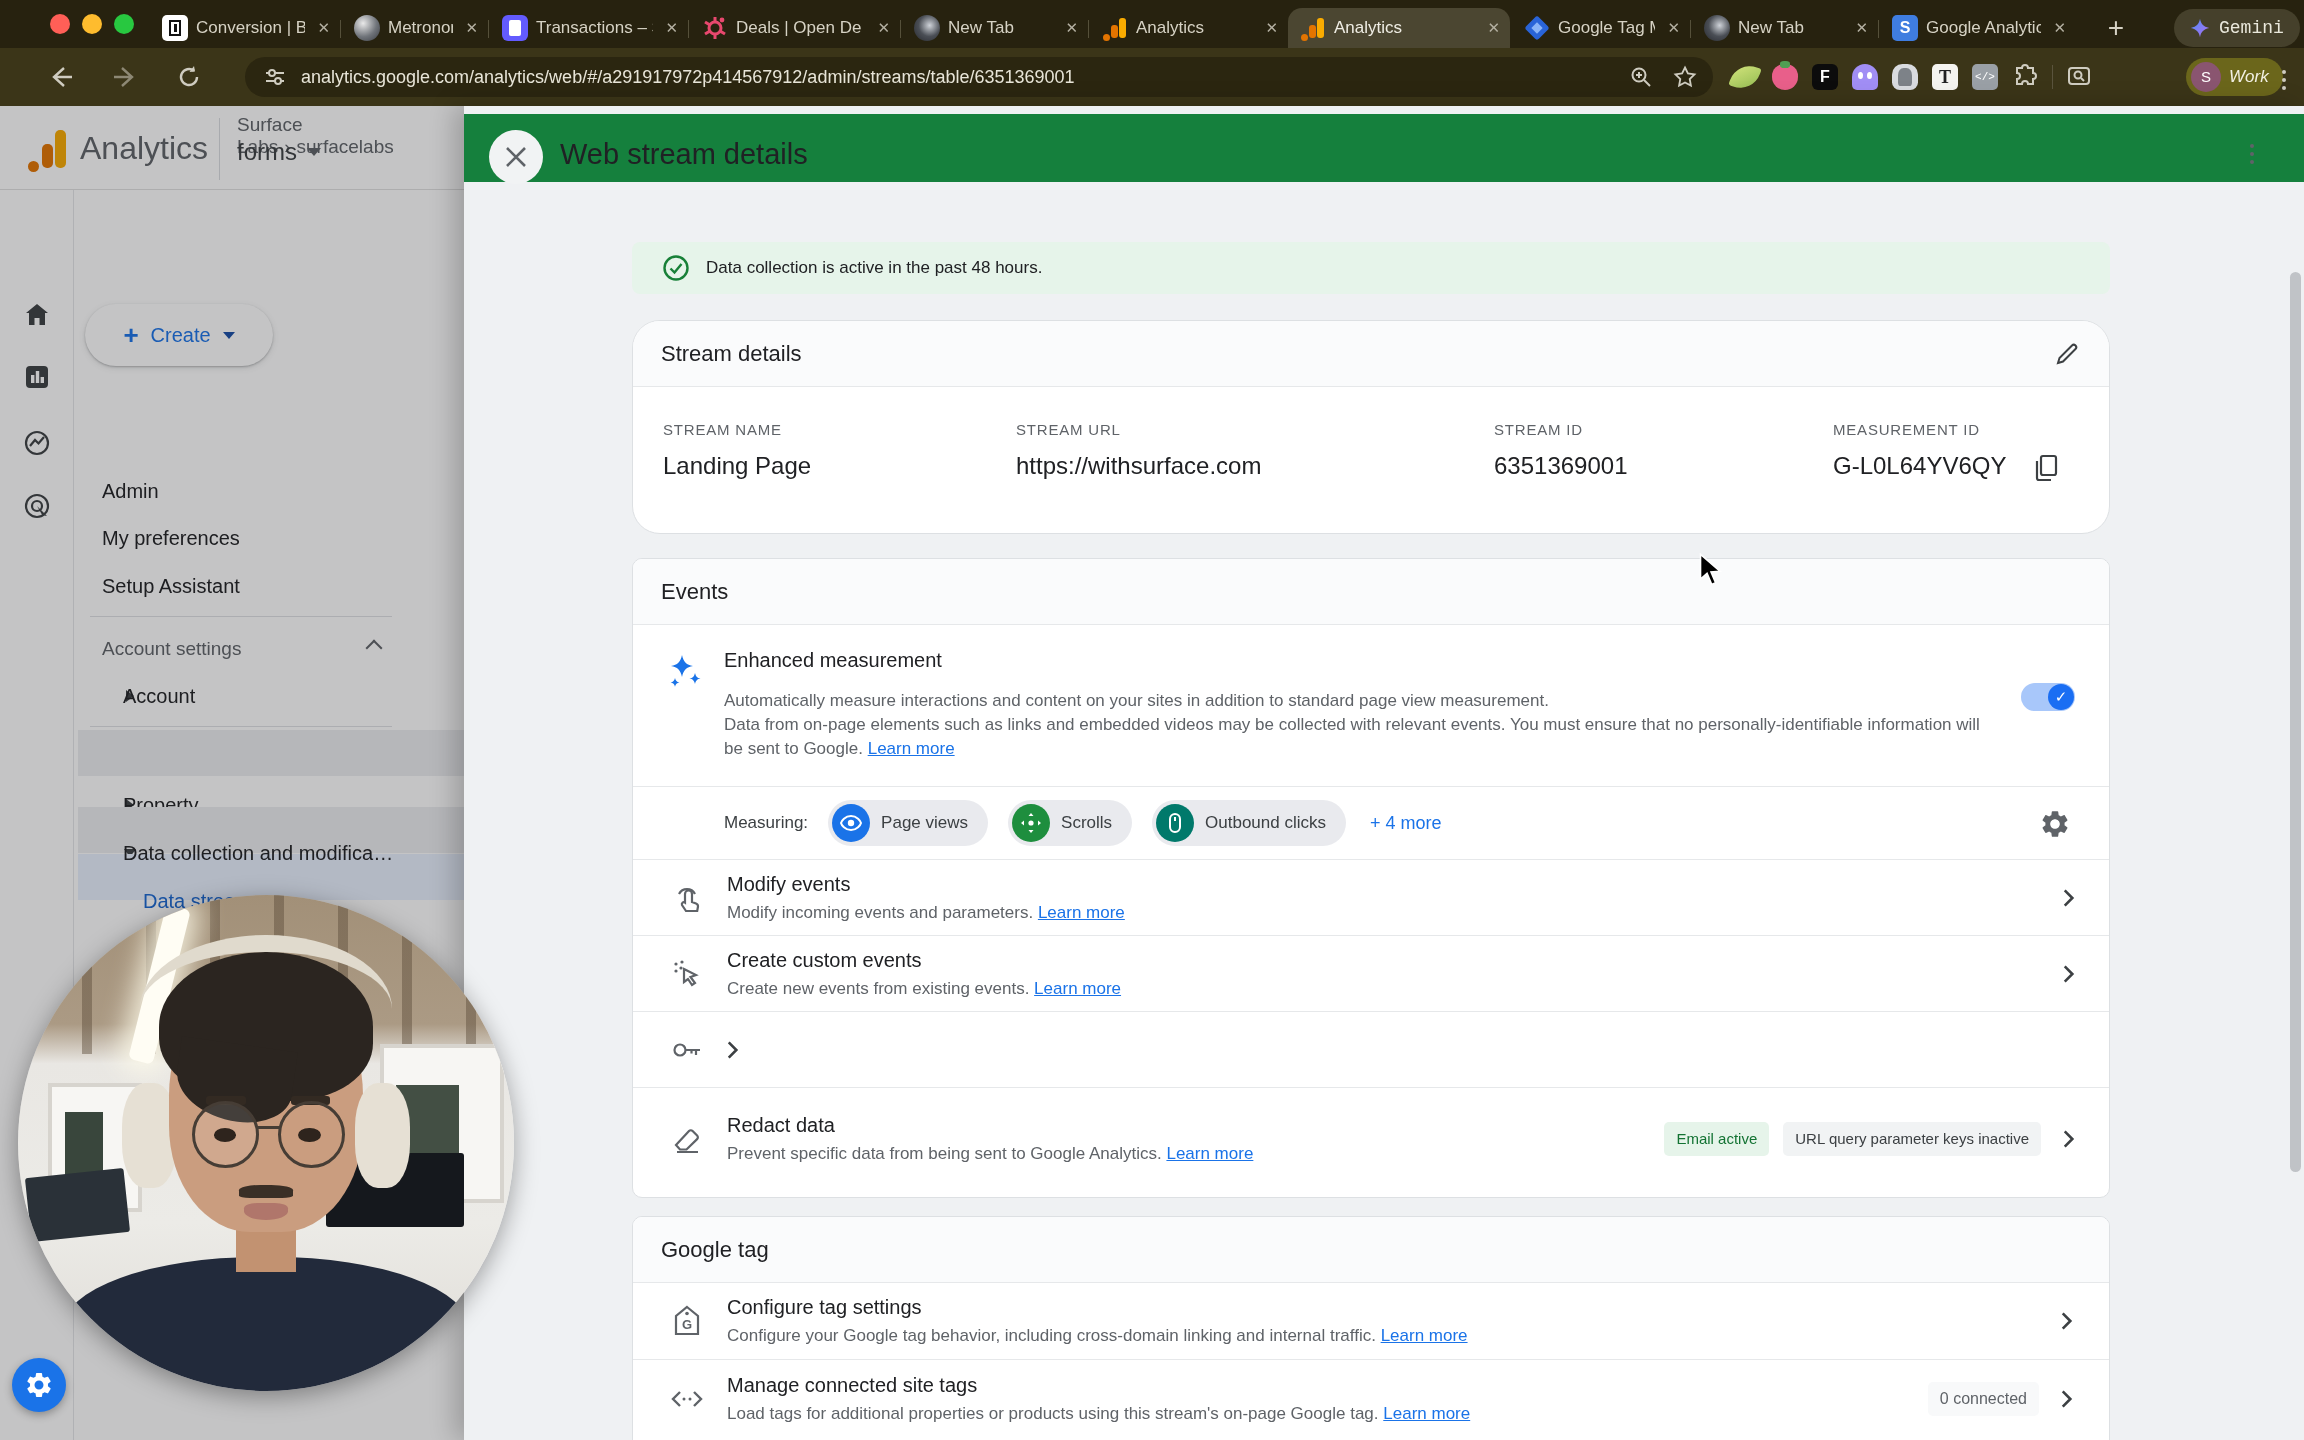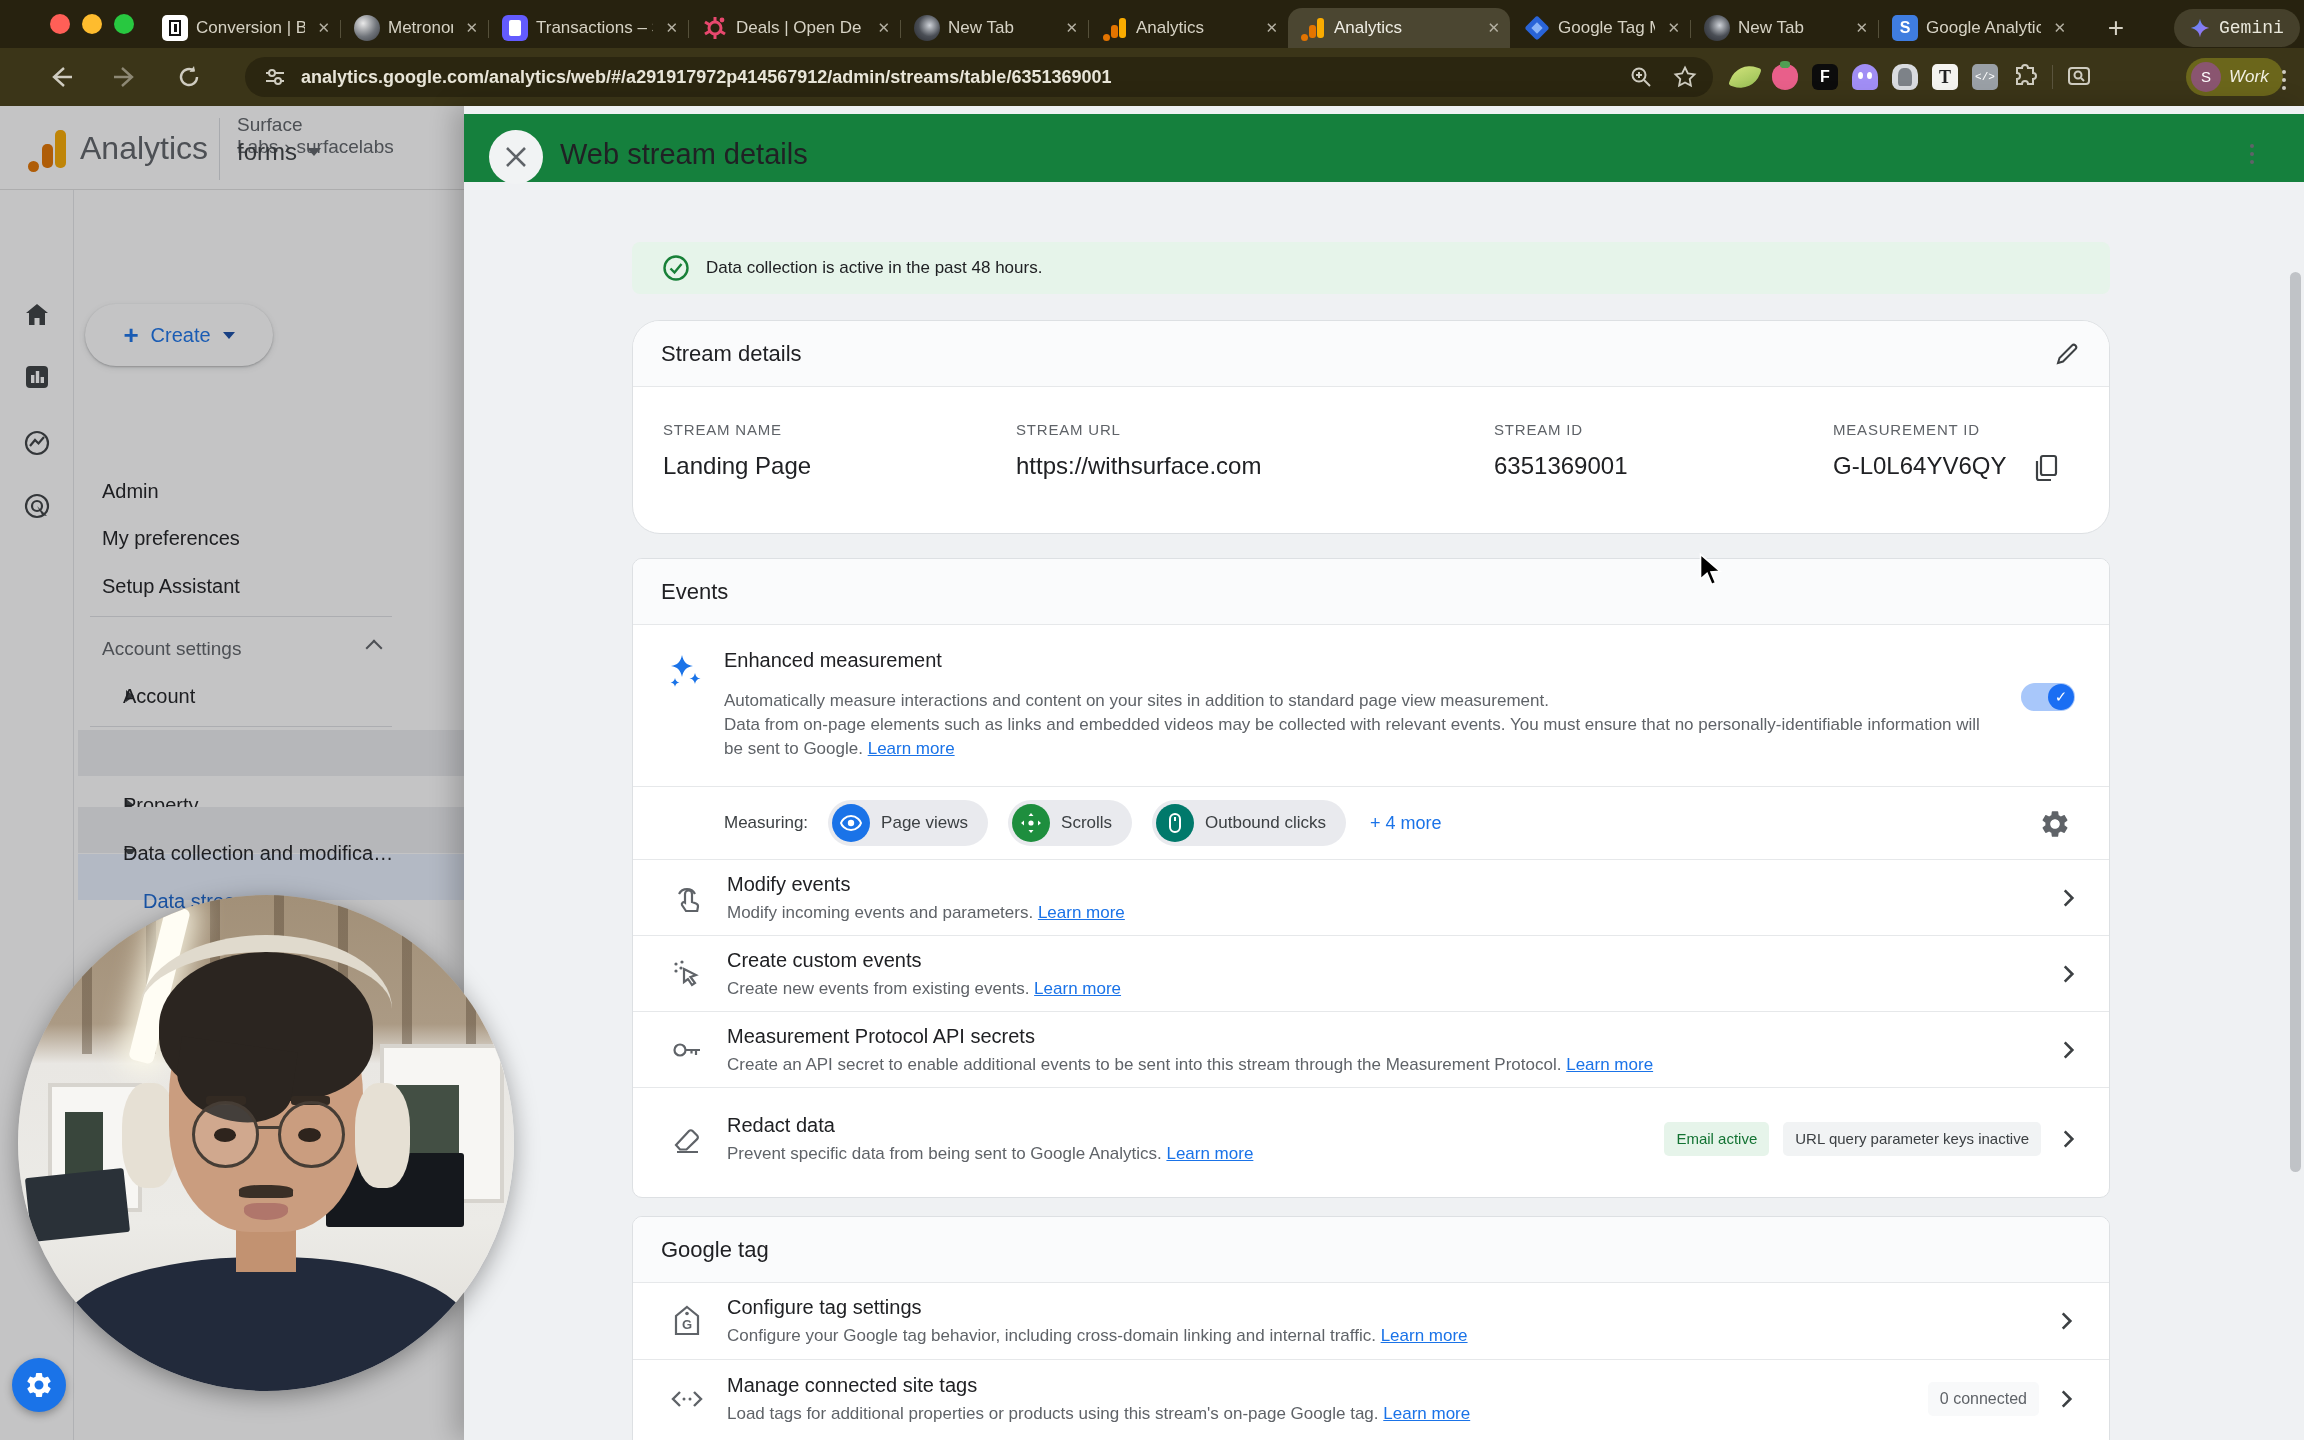--- a/index.html
+++ b/index.html
@@ -32,21 +32,21 @@
   .fv-ga i.b3 { position:absolute; left:1px; bottom:0; width:7px; height:7px; background:#e37400; border-radius:50%; }
   .fv-gtm i.d1 { position:absolute; left:4px; top:4px; width:18px; height:18px; background:#2964d8; transform:rotate(45deg); border-radius:3px; }
   .fv-gtm i.d2 { position:absolute; left:9px; top:9px; width:8px; height:8px; background:#8ab4f8; transform:rotate(45deg); }
   .fv-s { background:#3f7de0; border-radius:5px; color:#fff; font-weight:bold; font-size:16px; text-align:center; line-height:26px; }
 
   .toolbar { position:absolute; left:0; top:48px; width:2304px; height:58px; background:#3b3518; z-index:5; }
   .navic { position:absolute; top:16px; width:26px; height:26px; }
   .urlbar { position:absolute; left:245px; top:9px; width:1468px; height:40px; background:#2b2610; border-radius:20px;
             display:flex; align-items:center; color:#e8e5d8; font-size:18px; }
   .urlbar .site-icon { margin:0 14px 0 18px; }
-  .url-text { flex:1; overflow:hidden; white-space:nowrap;font-weight:bold; }
+  .url-text { flex:1; overflow:hidden; white-space:nowrap; }
   .extrow { position:absolute; top:16px; display:flex; gap:14px; align-items:center; }
   .ext { width:26px; height:26px; position:relative; }
   .ex-leaf { background:linear-gradient(135deg,#d8e77f,#8fb94f); border-radius:80% 10% 80% 10%; transform:rotate(20deg); }
   .ex-berry { background:#e85f8a; border-radius:46% 46% 50% 50%; } .ex-berry::before { content:""; position:absolute; left:8px; top:-3px; width:10px; height:7px; background:#4f9e53; border-radius:40%; }
   .ex-f { background:#0c0c0c; border-radius:6px; color:#fff; font-weight:bold; font-size:16px; text-align:center; line-height:26px; }
   .ex-ghost { background:#a18ef5; border-radius:13px 13px 5px 5px; } .ex-ghost::before { content:""; position:absolute; left:6px; top:8px; width:5px; height:7px; background:#fff; border-radius:50%; } .ex-ghost::after { content:""; position:absolute; right:6px; top:8px; width:5px; height:7px; background:#fff; border-radius:50%; }
   .ex-hand { background:#d9dbdf; border-radius:40% 40% 30% 30%; } .ex-hand::before{ content:""; position:absolute; inset:4px 6px; background:#7d8288; border-radius:40% 40% 20% 20%; }
   .ex-t { background:#f5f4f0; border-radius:5px; color:#222; font-family:"Liberation Serif",serif; font-weight:bold; font-size:18px; text-align:center; line-height:26px; }
   .ex-code { background:#9aa0a6; border-radius:5px; color:#fff; font-family:"Liberation Mono",monospace; font-size:11px; text-align:center; line-height:26px; }
   .sep-v { width:1px; height:24px; background:#5a543d; }
@@ -561,24 +561,20 @@
             </div>
             <svg class="chev" width="26" height="26" viewBox="0 0 24 24">
                 <path d="M9 5 l7 7 -7 7" stroke="#3c4043" stroke-width="2.4" fill="none"></path>
               </svg>
           </div>
           <div class="lrow" style="height:76px">
             <svg class="ric2" height="36" viewBox="0 0 36 36">
                 <circle cx="11" cy="18" r="5.5" stroke="#5f6368" stroke-width="2.2" fill="none"></circle>
                 <path d="M16.5 18 H31 M27 18 V23 M22.5 18 V21.5" stroke="#5f6368" stroke-width="2.2" fill="none"></path>
               </svg>
-            <div class="rmain">
-              <div class="rtitle">Measurement Protocol API secrets</div>
-              <div class="rdesc"><span>Create an API secret to enable additional events to be sent into this stream through the Measurement Protocol.</span> <span class="lm">Learn more</span></div>
-            </div>
             <svg class="chev" width="26" height="26" viewBox="0 0 24 24">
                 <path d="M9 5 l7 7 -7 7" stroke="#3c4043" stroke-width="2.4" fill="none"></path>
               </svg>
           </div>
           <div class="lrow" style="height:102px">
             <svg class="ric2" height="36" viewBox="0 0 36 36">
                 <path d="M7 24 L20 10 a2.5 2.5 0 0 1 3.6 0 l4.5 4.5 a2.5 2.5 0 0 1 0 3.6 L17.5 28.5 H11z" stroke="#5f6368" stroke-width="2.2" fill="none"></path>
                 <line x1="8" y1="31" x2="29" y2="31" stroke="#5f6368" stroke-width="2.2"></line>
               </svg>
             <div class="rmain">

